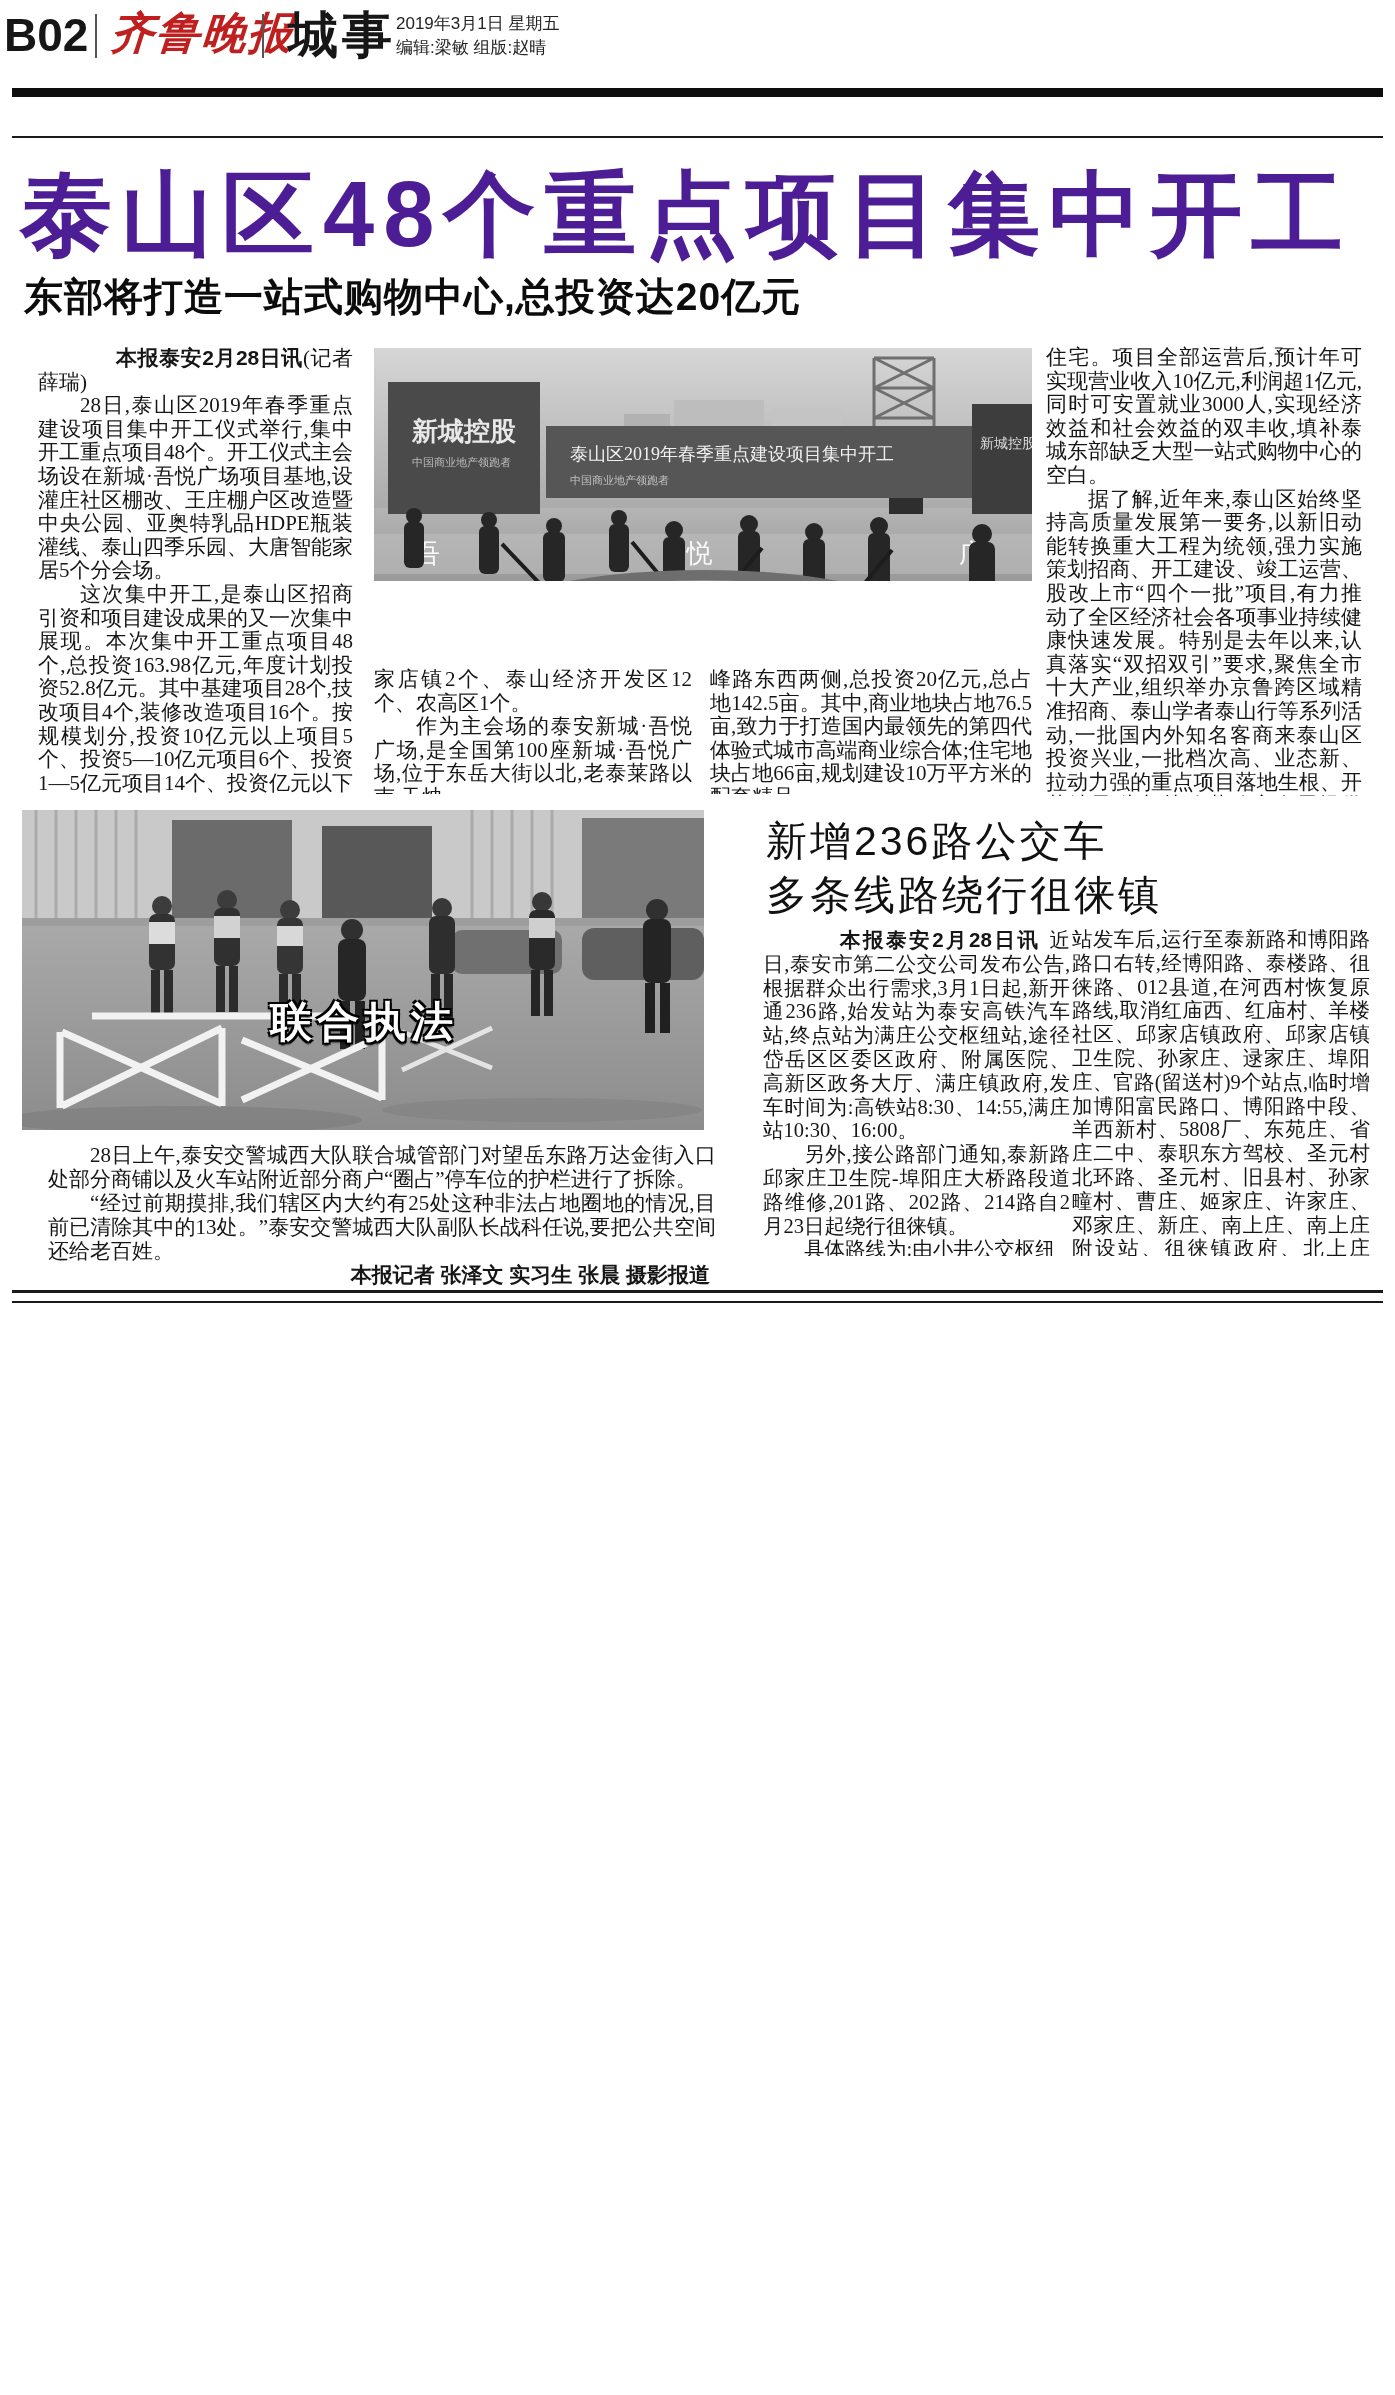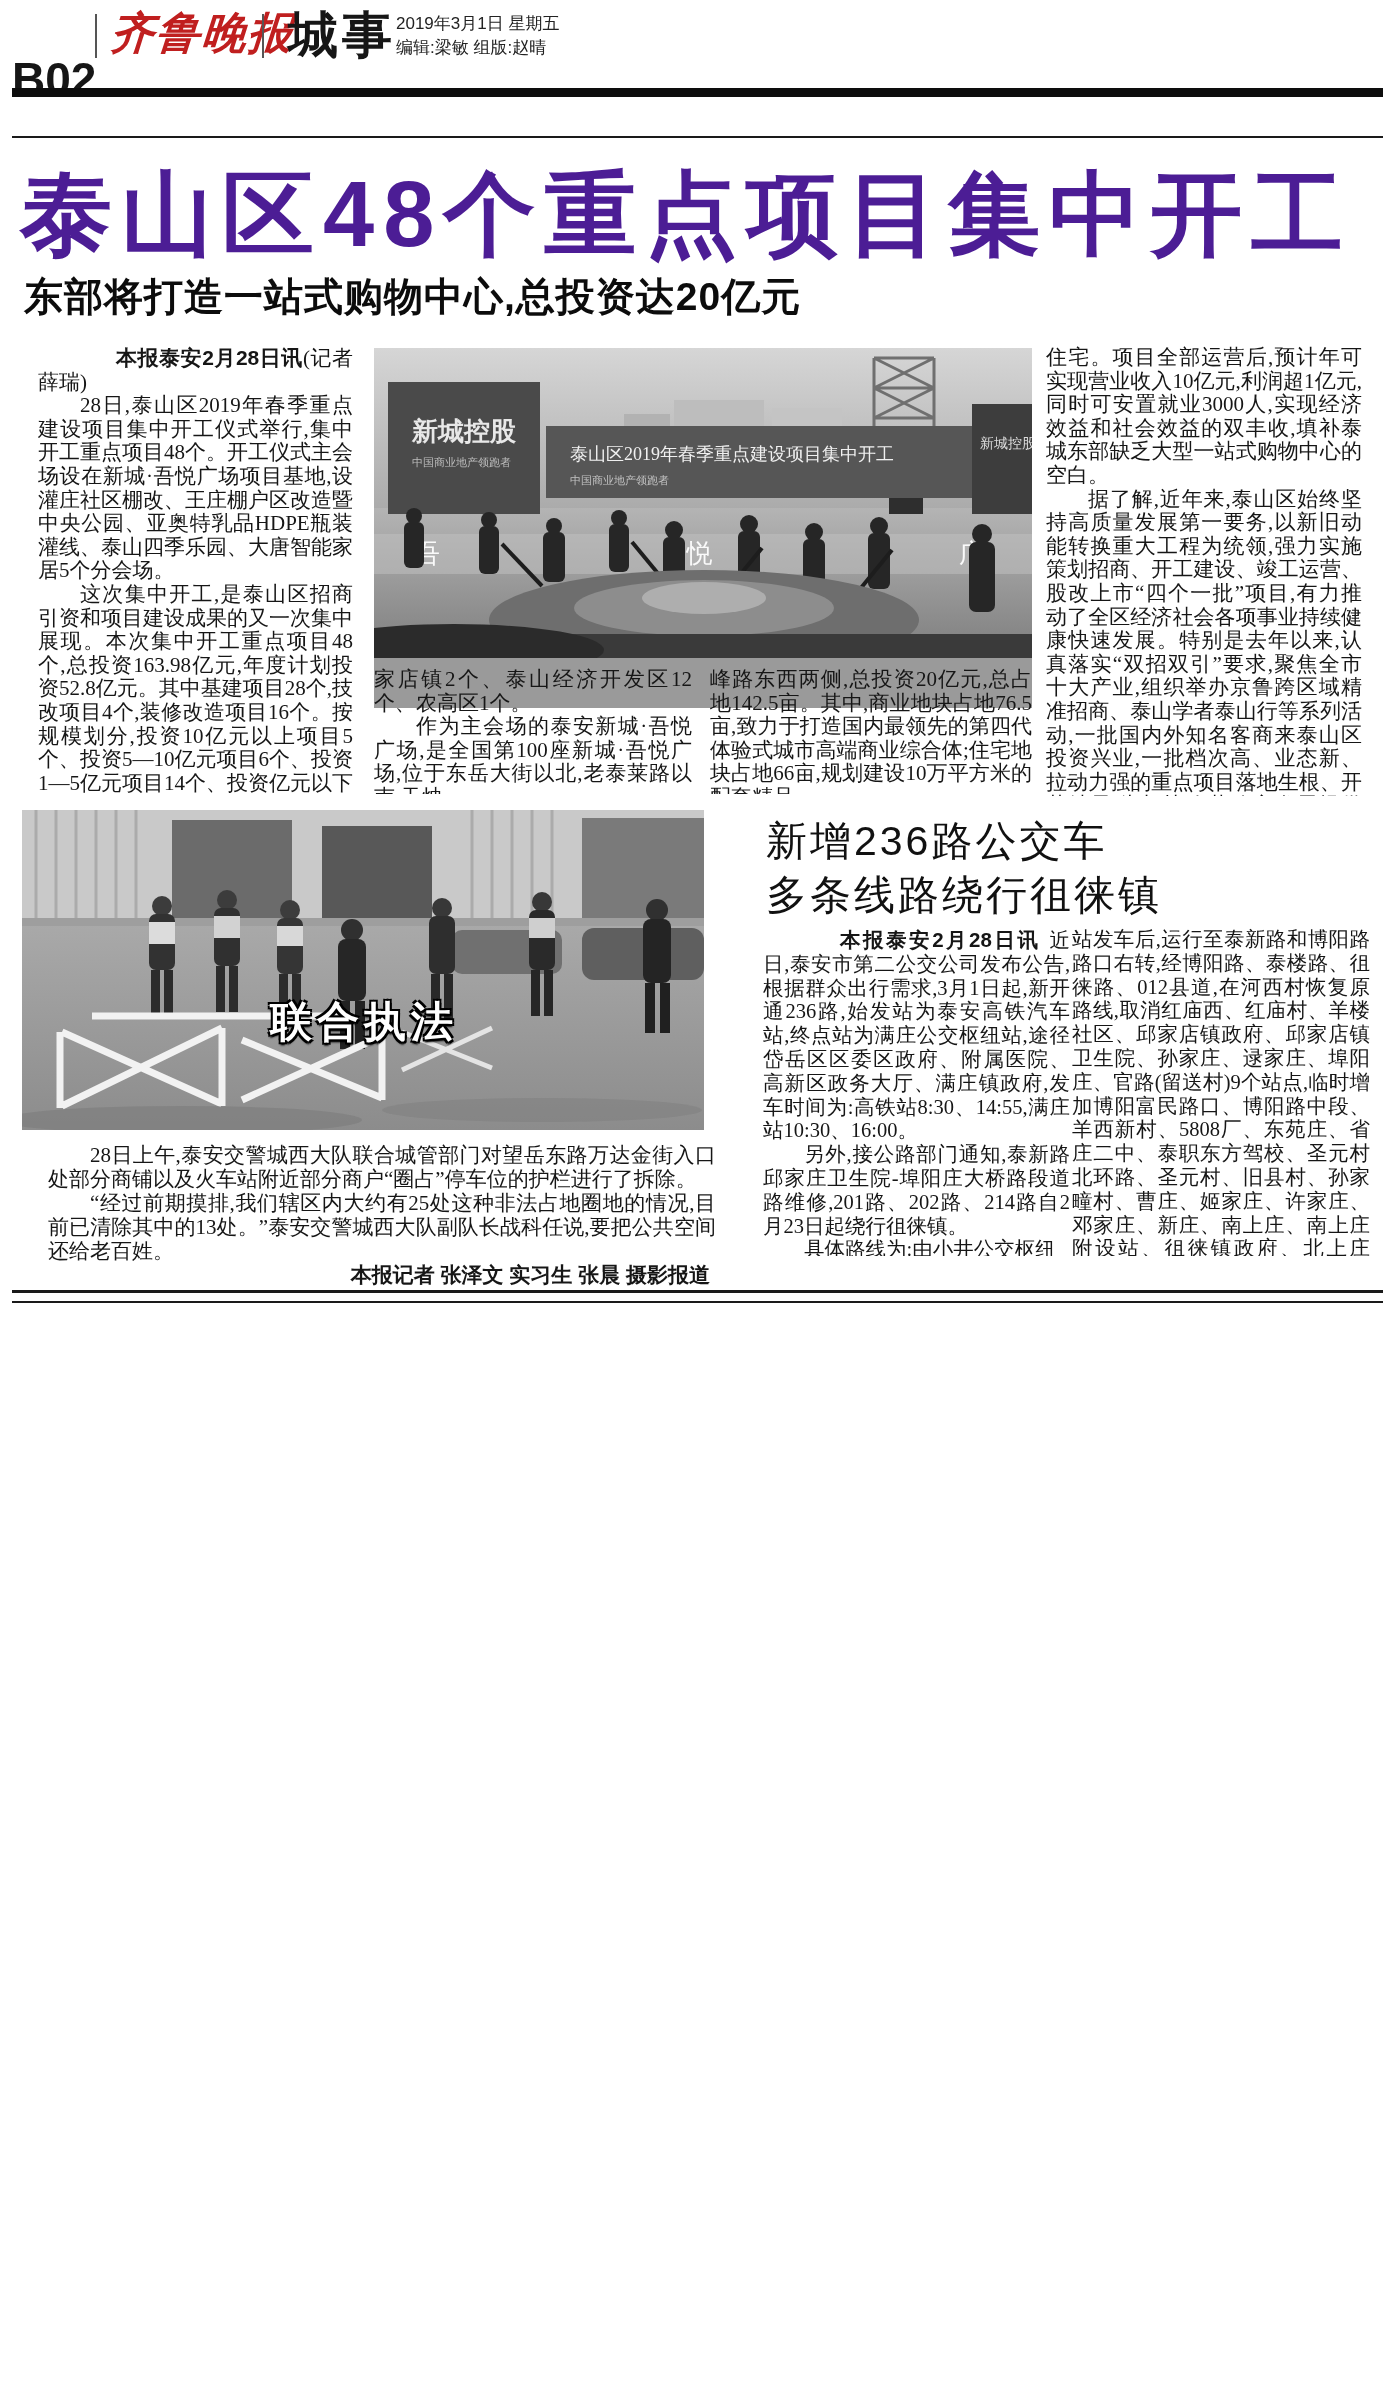--- a/index.html
+++ b/index.html
@@ -44,41 +44,41 @@
   .buscol p{margin:0;text-indent:2em;}
   .buscol p.cont{text-indent:0;}
 
   .bottom-rule{background:#1a1a1a;}
 </style>
 </head>
 <body>
 
 <div class="page">
 
-  <div class="abs pageno" style="left:12px;top:12px;margin-top:44px;">B02</div>
+  <div class="abs pageno" style="left:4px;top:12px;">B02</div>
   <div class="abs vdiv" style="left:95px;top:14px;height:44px;"></div>
   <div class="abs masthead" style="left:110px;top:12px;">齐鲁晚报</div>
   <div class="abs vdiv" style="left:262px;top:14px;height:44px;"></div>
   <div class="abs section-title" style="left:288px;top:10px;">城事</div>
   <div class="abs hdr-small" style="left:396px;top:12px;">2019年3月1日   星期五</div>
   <div class="abs hdr-small" style="left:396px;top:36px;">编辑:梁敏   组版:赵晴</div>
 
   <div class="abs thick-rule" style="left:12px;top:88px;width:1371px;height:9px;"></div>
   <div class="abs thin-rule" style="left:12px;top:136px;width:1371px;height:2px;"></div>
 
   <div class="abs lead-headline" style="left:20px;top:168px;">泰山区48个重点项目集中开工</div>
   <div class="abs lead-subhead" style="left:24px;top:276px;">东部将打造一站式购物中心,总投资达20亿元</div>
 
   <div class="abs bodycol" style="left:38px;top:346px;width:315px;height:448px;">
     <p><span class="dateline">本报泰安2月28日讯</span><span>(记者  薛瑞)</span></p>
     <p>28日,泰山区2019年春季重点建设项目集中开工仪式举行,集中开工重点项目48个。开工仪式主会场设在新城·吾悦广场项目基地,设灌庄社区棚改、王庄棚户区改造暨中央公园、亚奥特乳品HDPE瓶装灌线、泰山四季乐园、大唐智能家居5个分会场。</p>
     <p>这次集中开工,是泰山区招商引资和项目建设成果的又一次集中展现。本次集中开工重点项目48个,总投资163.98亿元,年度计划投资52.8亿元。其中基建项目28个,技改项目4个,装修改造项目16个。按规模划分,投资10亿元以上项目5个、投资5—10亿元项目6个、投资1—5亿元项目14个、投资亿元以下项目23个。按单位划分,财源街道6个、岱庙街道6个、泰前街道5个、上高街道6个、徐家楼街道5个、省庄镇5个、邱</p>
   </div>
 
-  <div class="abs photo" style="left:374px;top:348px;width:658px;height:360px;">
+  <div class="abs photo" style="left:374px;top:348px;width:658px;height:233px;">
     <svg width="658" height="310" viewBox="0 0 658 310">
       <defs>
         <linearGradient id="sky1" x1="0" y1="0" x2="0" y2="1">
           <stop offset="0" stop-color="#d6d6d6"></stop>
             <stop offset="1" stop-color="#ababab"></stop>
         </linearGradient>
         <linearGradient id="gnd1" x1="0" y1="0" x2="0" y2="1">
           <stop offset="0" stop-color="#b4b4b4"></stop>
             <stop offset="1" stop-color="#7e7e7e"></stop>
         </linearGradient>

